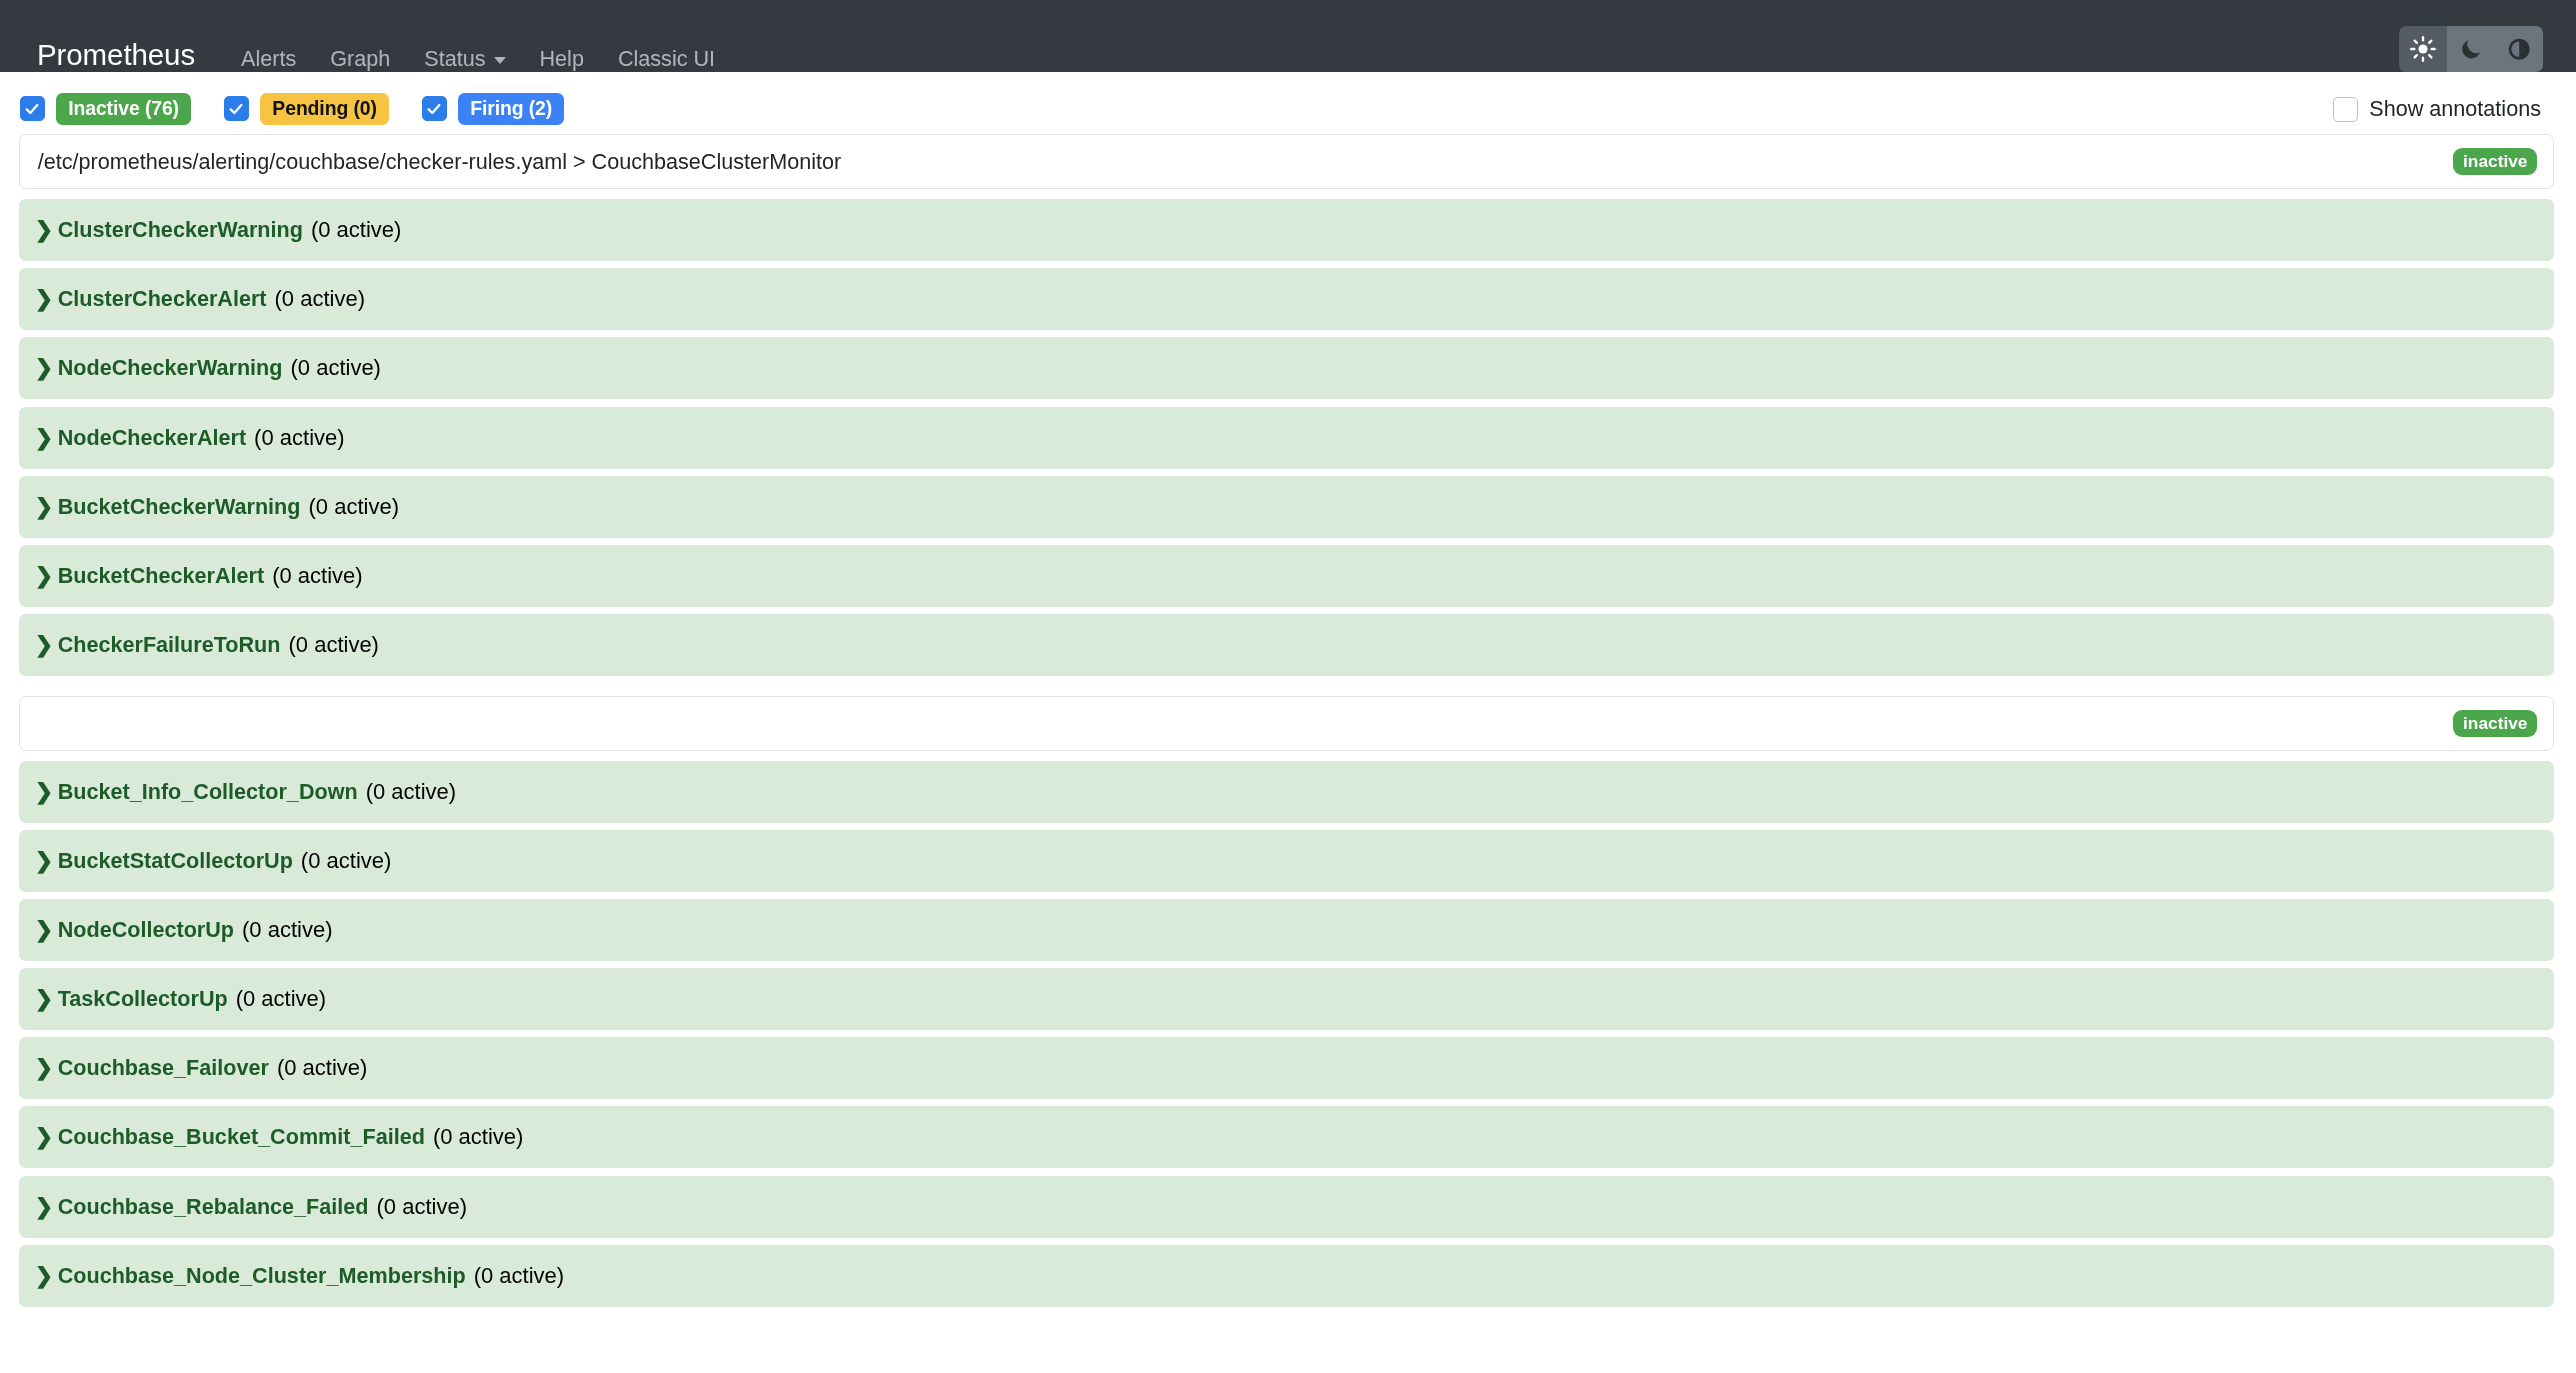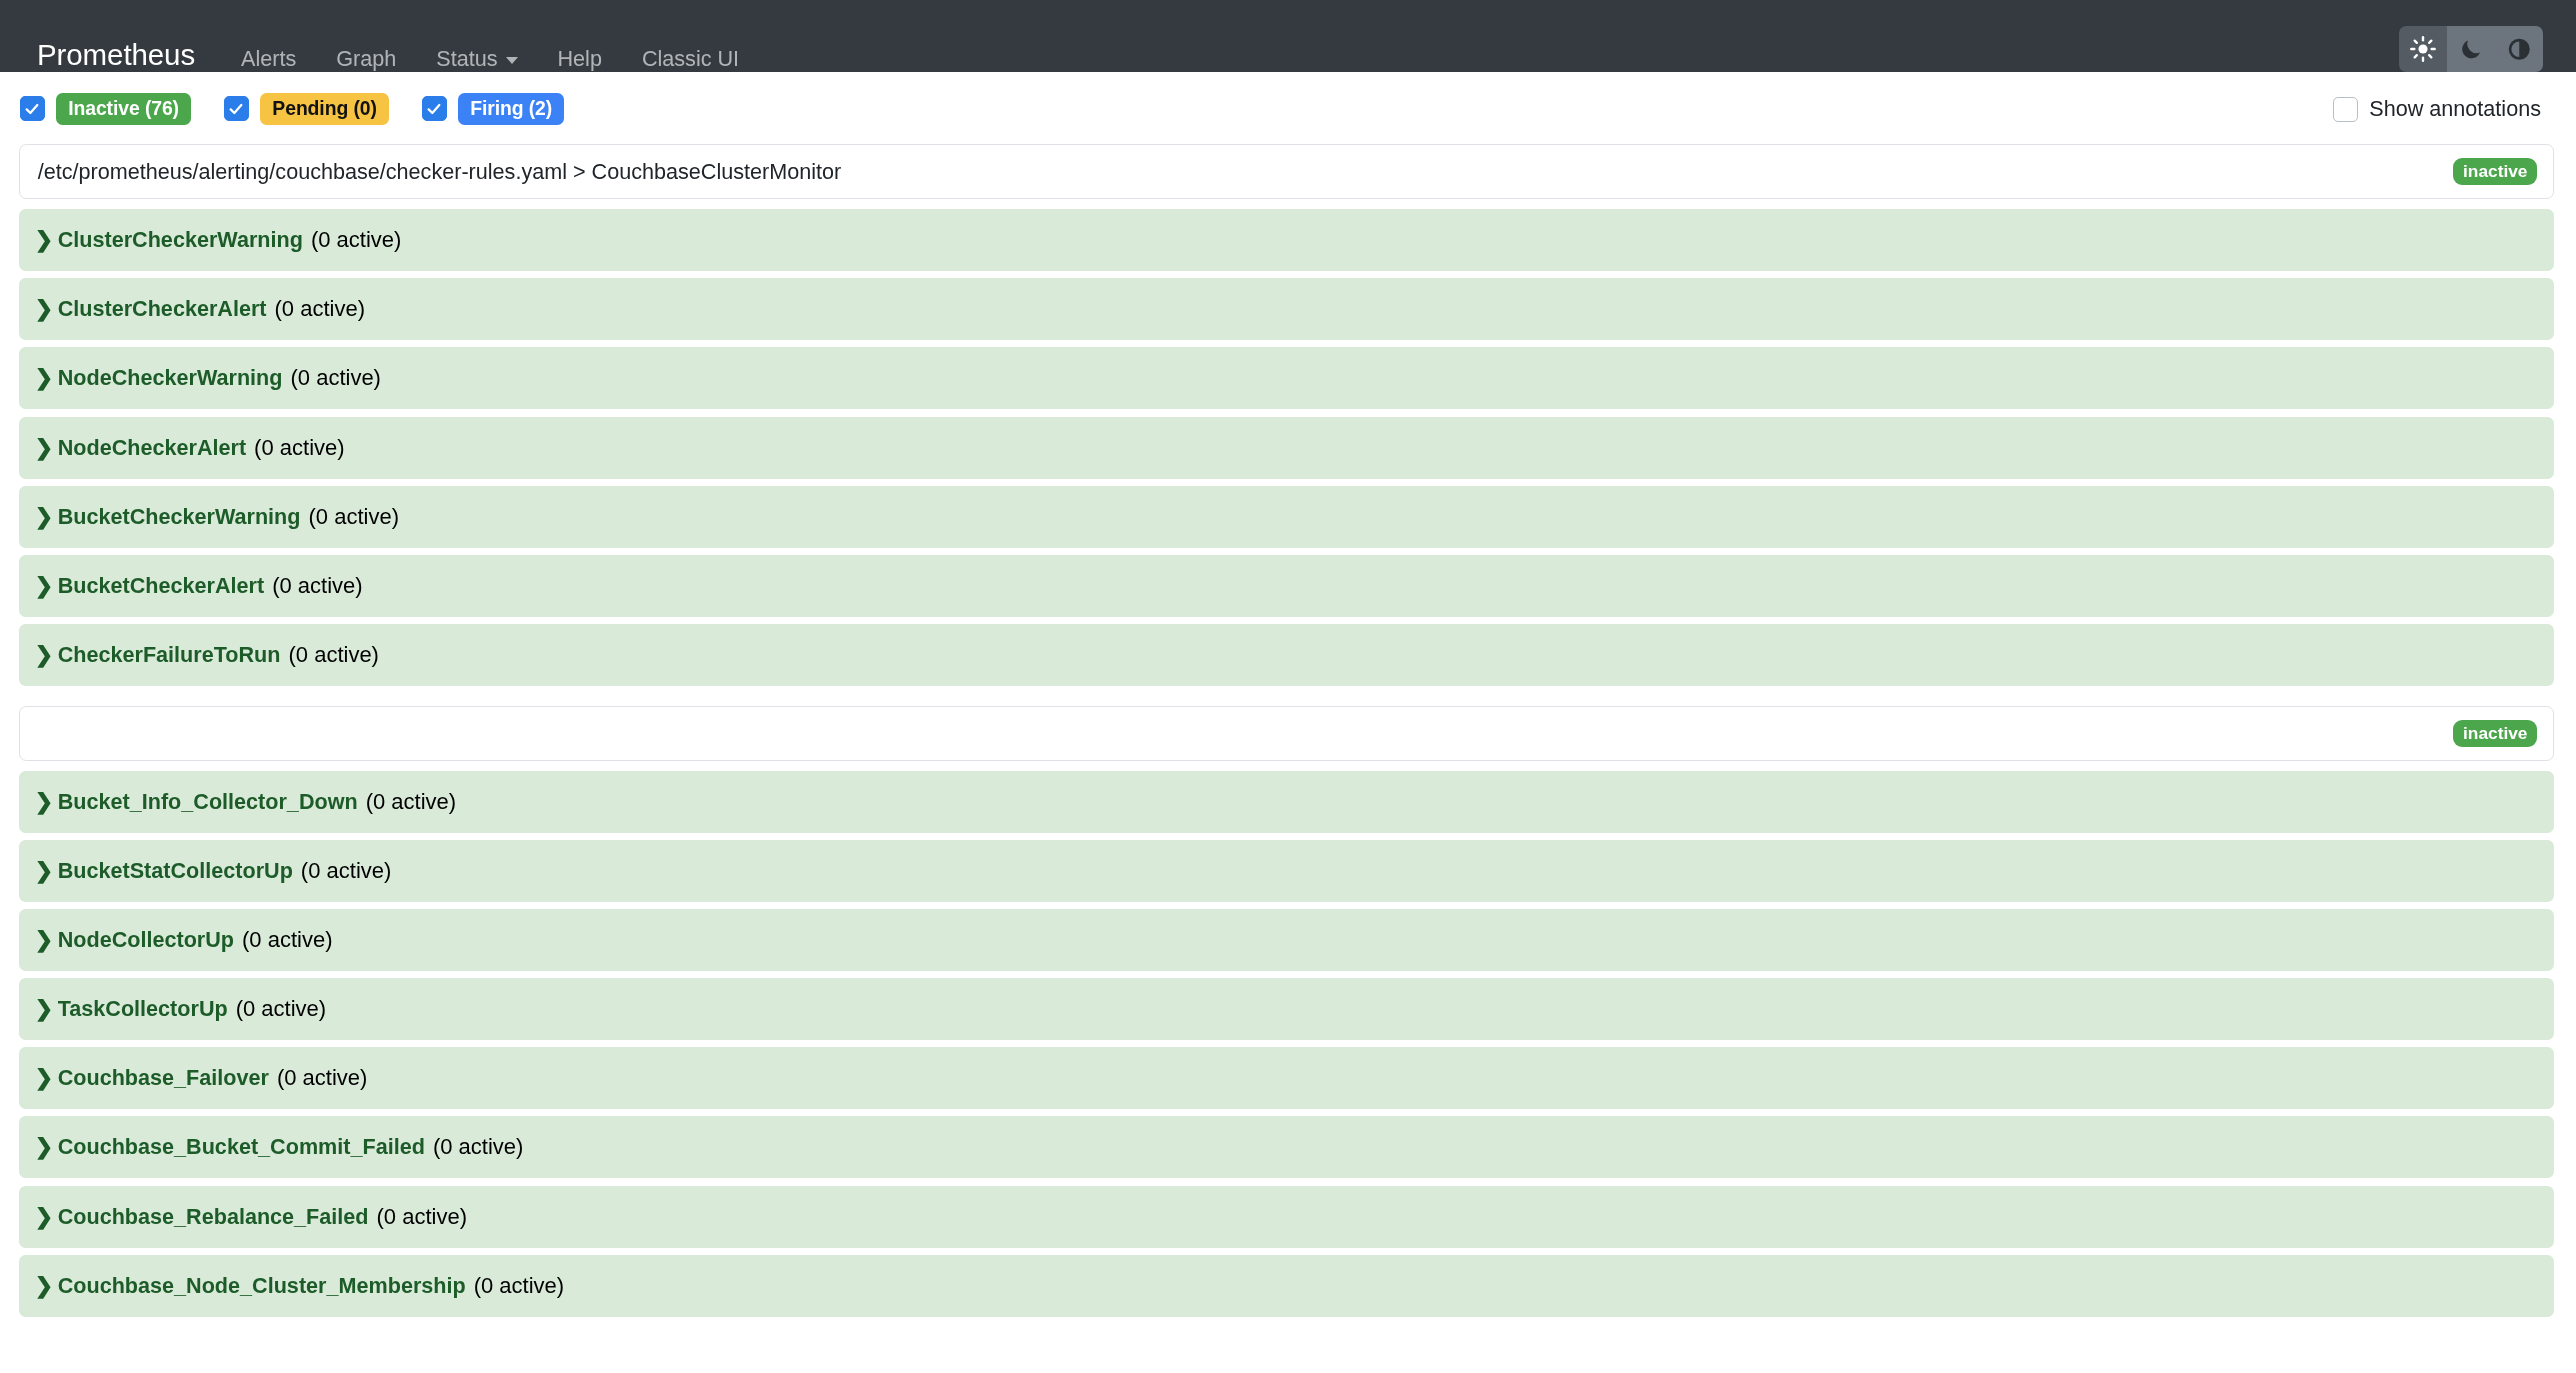--- a/index.html
+++ b/index.html
@@ -25,21 +25,21 @@
     color: #ffffff;
     font-size: 29.5px;
     font-weight: 400;
     letter-spacing: -0.1px;
     margin-right: 30px;
     white-space: nowrap;
   }
   .nav-links {
     display: flex;
     align-items: center;
-    gap: 8px;
+    gap: 2px;
   }
   .nav-link {
     color: rgba(255,255,255,0.62);
     font-size: 21.6px;
     padding: 0 16px;
     white-space: nowrap;
     text-decoration: none;
     display: flex;
     align-items: center;
     gap: 8px;
@@ -127,21 +127,21 @@
   .annotations .label {
     font-size: 21.6px;
     color: #212529;
     white-space: nowrap;
   }
 
   
   .content {
     padding: 0 21.6px 0 18.7px;
   }
-  .group { margin-top: 14px; }
+  .group { margin-top: 4px; }
   .group + .group { margin-top: 19.4px; }
 
   .group-header {
     background: #ffffff;
     border: 0.7px solid #dee2e6;
     border-radius: 7.2px;
     height: 55px;
     display: flex;
     align-items: center;
     padding: 0 16px 0 18px;

